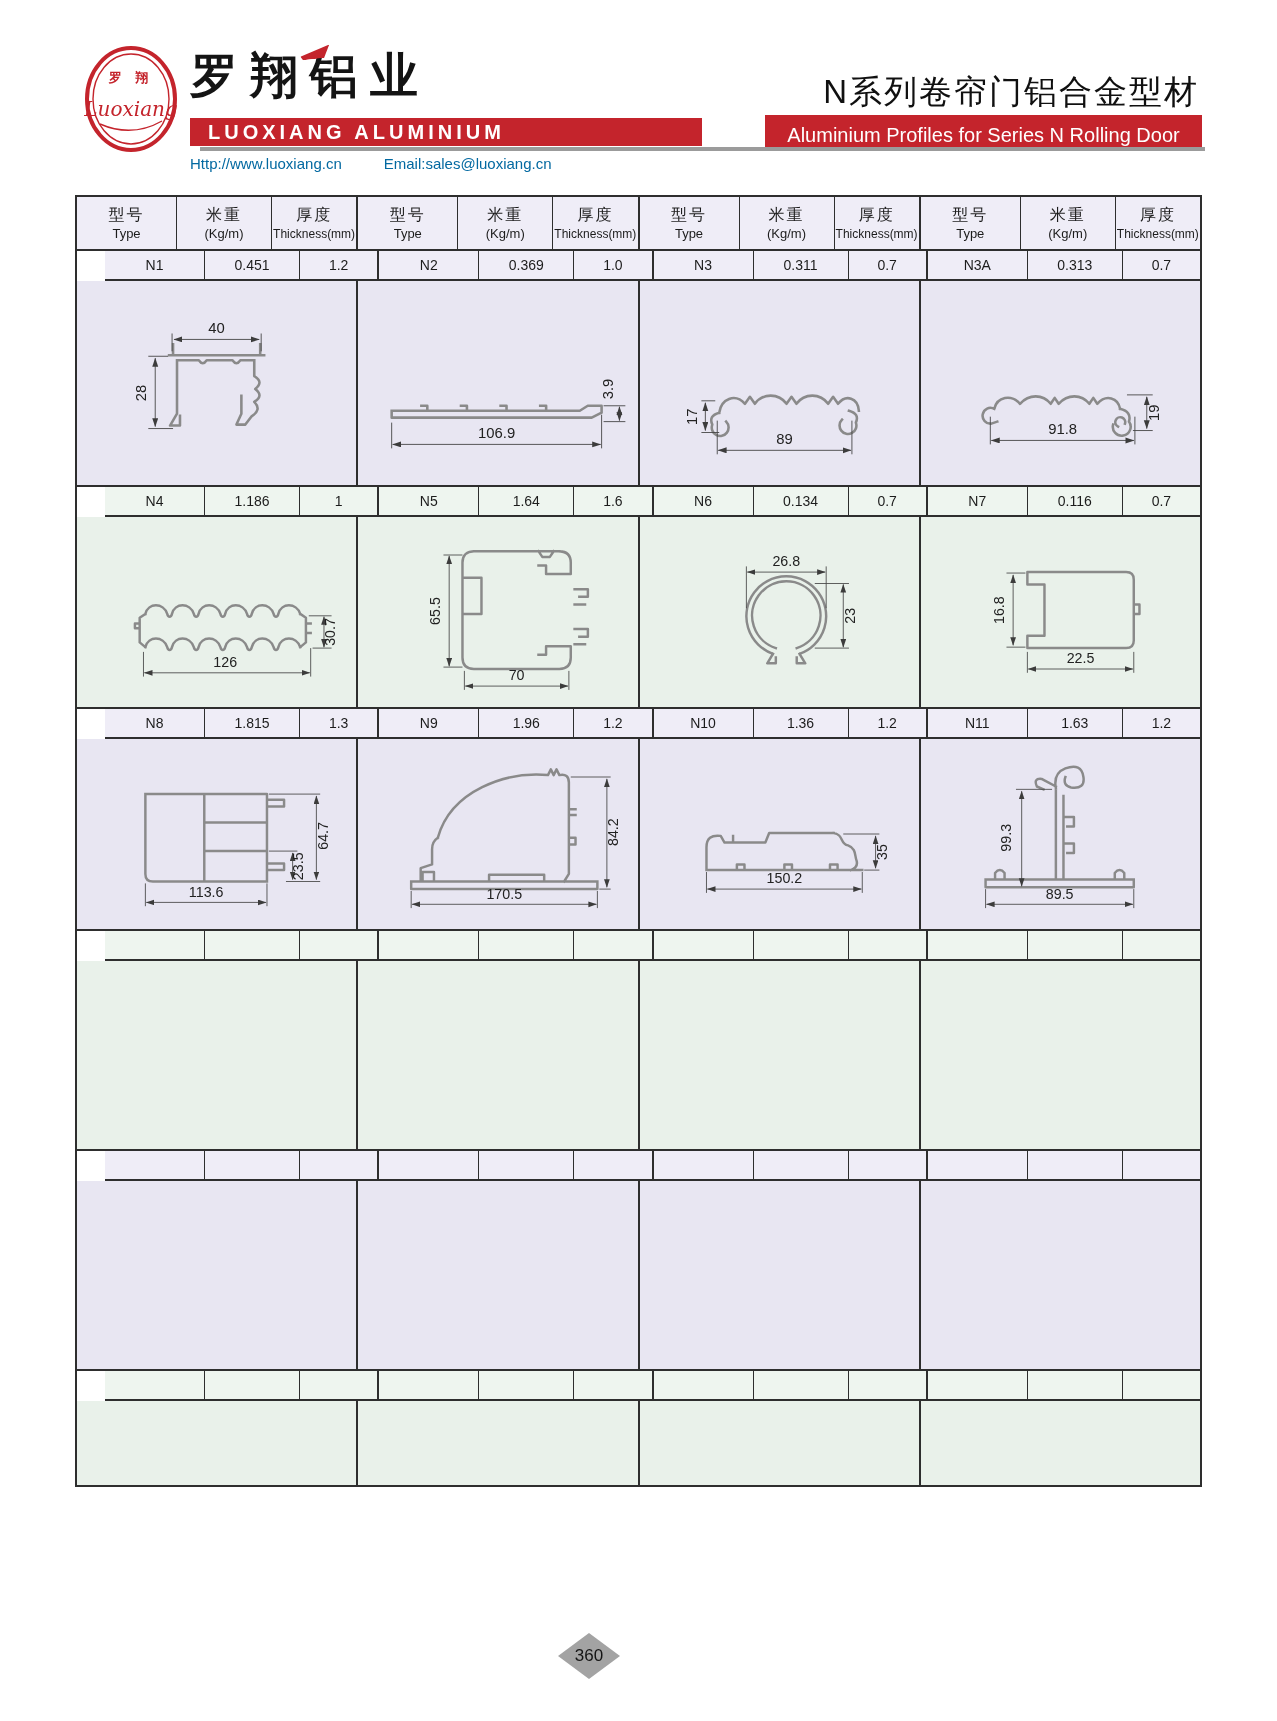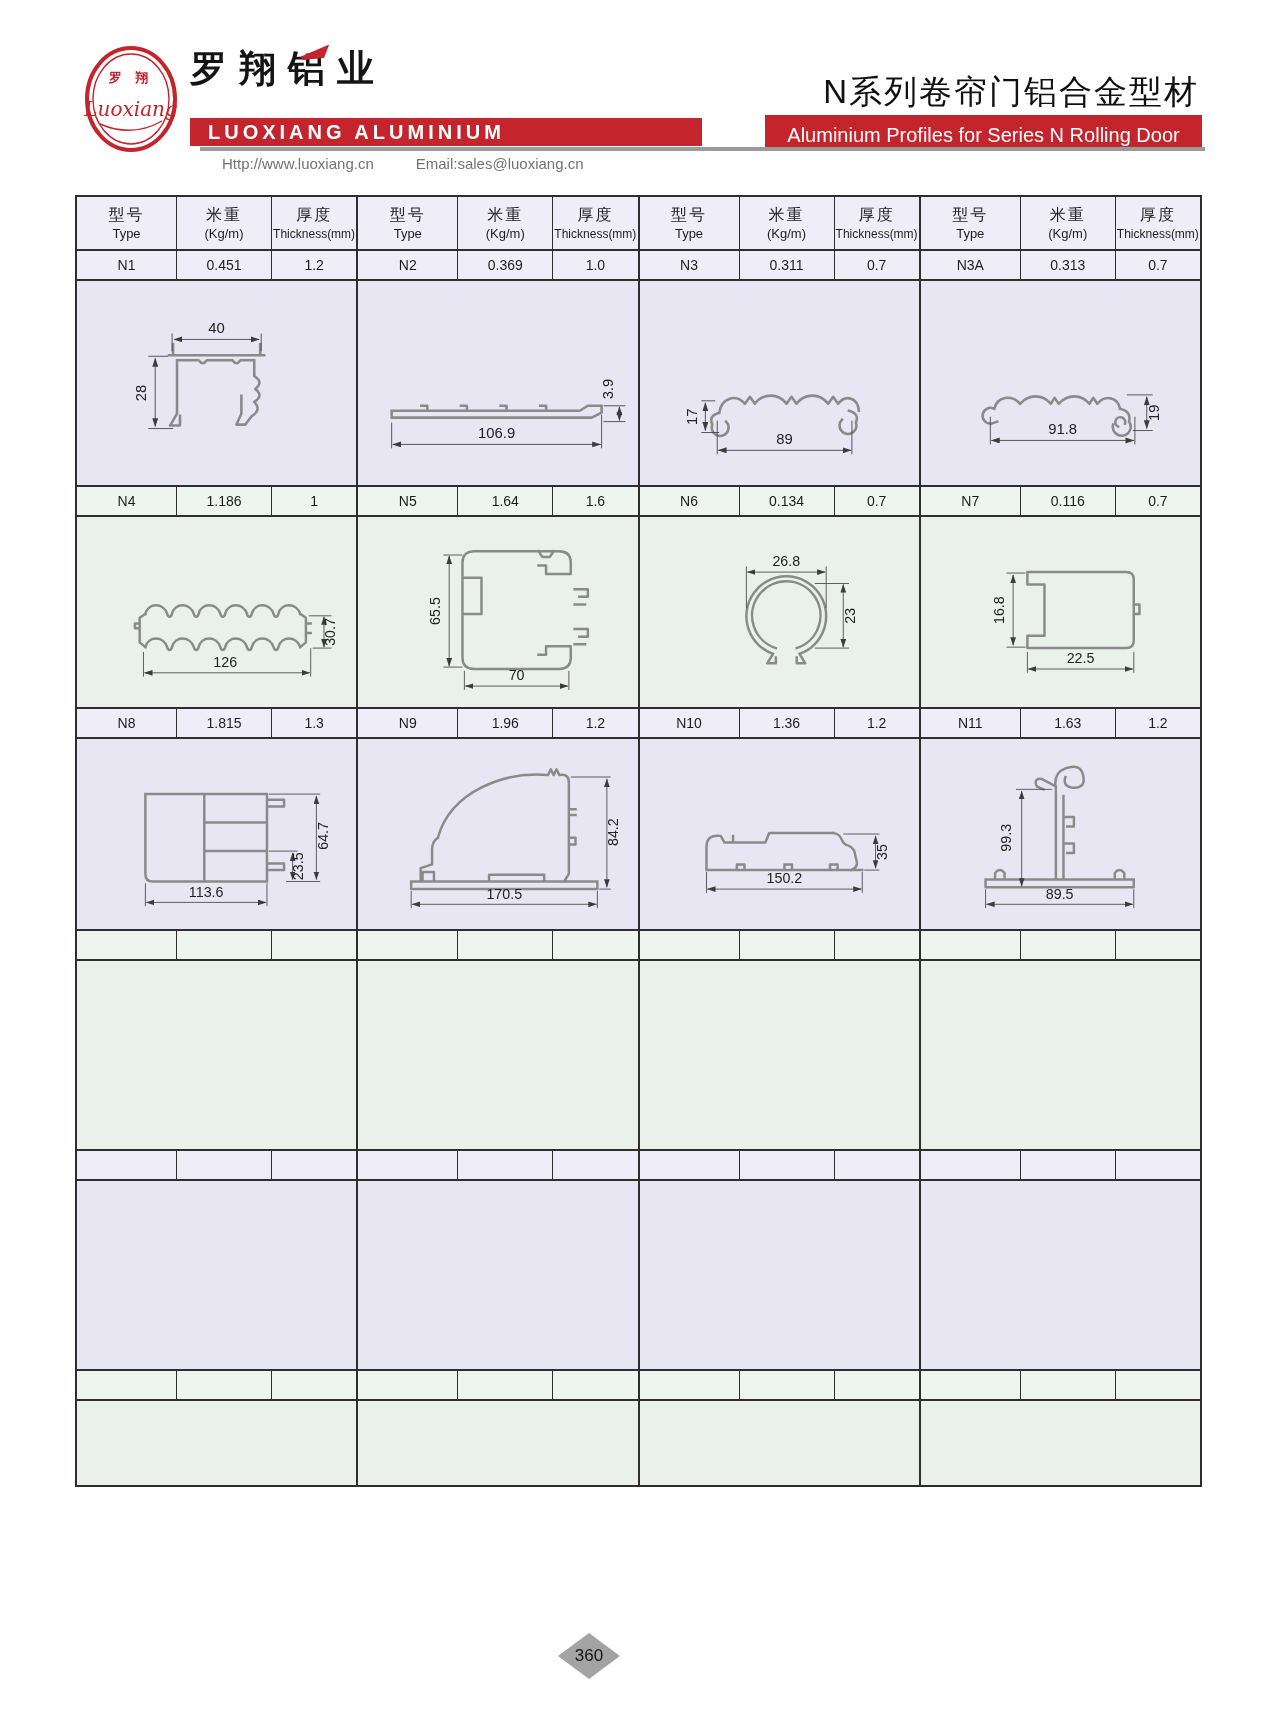--- a/index.html
+++ b/index.html
@@ -3,34 +3,34 @@
 <meta charset="utf-8">
 <style>
   html,body{margin:0;padding:0;}
   body{
     width:1277px;height:1721px;background:#ffffff;position:relative;
     font-family:"Liberation Sans", sans-serif;color:#1c1c1c;overflow:hidden;
   }
   
   .logo{position:absolute;left:84px;top:44px;width:94px;height:110px;}
   .company-zh{
-    position:absolute;left:190px;top:44px;font-size:37px;font-weight:bold;
+    position:absolute;left:190px;top:44px;font-size:48px;font-weight:bold;
     letter-spacing:12px;color:#141414;white-space:nowrap;
   }
   .red-swoosh{
     position:absolute;left:300px;top:46px;width:30px;height:13px;background:#c4242c;
     clip-path:polygon(0 70%,100% 0,78% 100%,8% 100%);transform:rotate(-6deg);
   }
   .gray-rule{position:absolute;left:200px;top:147px;width:1005px;height:4px;background:#9b9b9b;}
   .red-bar-left{
     position:absolute;left:190px;top:118px;width:512px;height:28px;background:#c4242c;
     display:flex;align-items:center;padding-left:18px;box-sizing:border-box;
   }
   .red-bar-left span{color:#fff;font-weight:bold;font-size:20px;letter-spacing:4px;white-space:nowrap;}
-  .contact{position:absolute;left:190px;top:155px;font-size:15px;color:#737373;white-space:nowrap;margin-left:32px;}
+  .contact{position:absolute;left:190px;top:155px;font-size:15px;color:#0369a1;white-space:nowrap;}
   .contact span{margin-right:42px;}
   .series-zh{
     position:absolute;right:78px;top:70px;font-size:33px;color:#101010;
     letter-spacing:2px;white-space:nowrap;
   }
   .red-bar-right{
     position:absolute;left:765px;top:115px;width:437px;height:32px;background:#c4242c;
     display:flex;align-items:flex-end;justify-content:center;
   }
   .red-bar-right span{color:#fff;font-size:20px;white-space:nowrap;}
@@ -44,21 +44,21 @@
   .grp{display:flex;flex:1;border-right:2px solid #2e2e2e;min-width:0;}
   .grp:last-child{border-right:none;}
   .cell{border-right:1px solid #2e2e2e;display:flex;flex-direction:column;
         align-items:center;justify-content:center;box-sizing:border-box;min-width:0;}
   .grp .cell:last-child{border-right:none;}
   .c1{width:100px;} .c2{width:95px;} .c3{flex:1;}
   .hrow{height:52px;}
   .hrow .zh{font-size:16px;letter-spacing:2px;line-height:22px;}
   .hrow .en{font-size:13px;line-height:16px;white-space:nowrap;}
   .hrow .c3 .en{font-size:12px;}
-  .vrow{height:28px;}
+  .vrow{height:28px;margin-left:28px;}
   .vrow .cell{font-size:14px;justify-content:center;}
   .drow .dcell{flex:1;border-right:2px solid #2e2e2e;box-sizing:border-box;min-width:0;
                display:flex;align-items:center;justify-content:center;}
   .drow .dcell:last-child{border-right:none;}
   .dr1{height:204px;} .dr2{height:190px;} .dr3{height:190px;}
   .dr4{height:188px;} .dr5{height:188px;} .dr6{height:84px;}
   .lavL{background:#efedf7;} .grnL{background:#eef5ef;}
   .lav{background:#e8e6f2;}  .grn{background:#e9f1ea;}
   .dcell svg{width:100%;height:100%;}
   .prof{fill:none;stroke:#8a8a8a;stroke-width:2.6;stroke-linejoin:round;stroke-linecap:square;}

